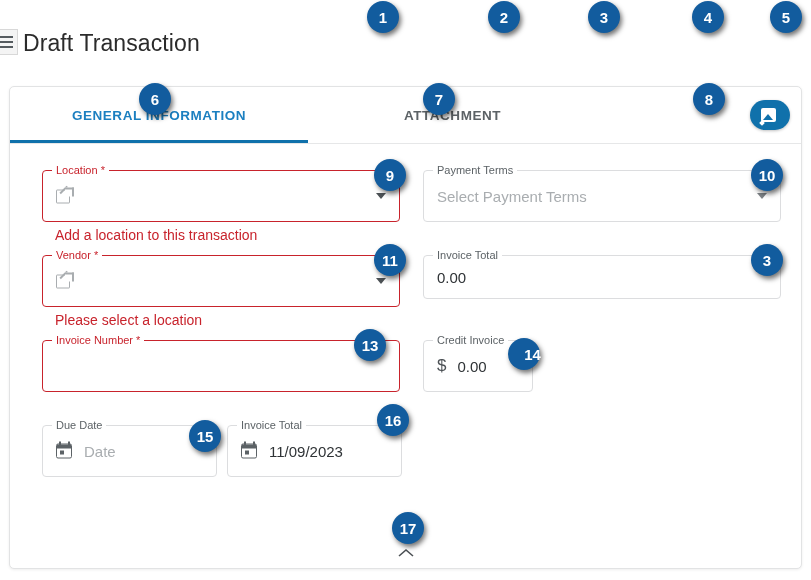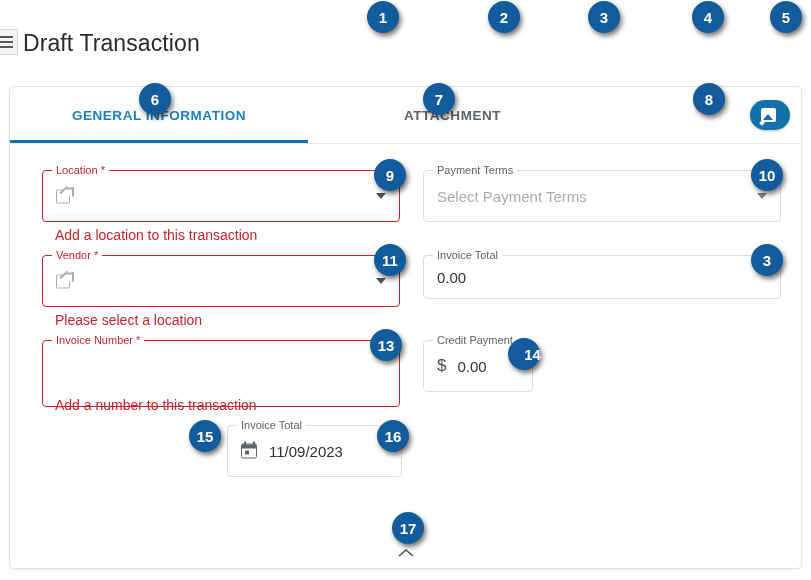--- a/index.html
+++ b/index.html
@@ -390,38 +390,50 @@
         </div>
       </div>
 
       <div class="field" style="left:413px; top:111px; width:358px; height:44px;">
         <div class="fs">
           <span class="legend">Invoice Total</span>
           <span class="fval">0.00</span>
         </div>
       </div>
 
-      <div class="field" style="left:32px; top:196px; width:358px; height:67px;">
+      <div class="field" style="left:32px; top:196px; width:358px; height:52px;">
         <div class="fs err">
           <span class="legend err">Invoice Number *</span>
           <span class="fval"></span>
         </div>
-        <div class="helper" style="top:57px;">Add a number to this transaction</div>
       </div>
 
       <div class="field" style="left:413px; top:196px; width:110px; height:52px;">
         <div class="fs">
-          <span class="legend">Credit Payment</span>
+          <span class="legend">Credit Invoice</span>
           <span class="fval">
             <span class="dollar">$</span>
             <span>0.00</span>
           </span>
         </div>
       </div>
 
+      <div class="field" style="left:32px; top:281px; width:175px; height:52px;">
+        <div class="fs">
+          <span class="legend">Due Date</span>
+          <span class="fval ph">
+            <span class="cal-ico">
+                <i></i>
+                <u></u>
+                <s></s>
+              </span>
+            <span>Date</span>
+          </span>
+        </div>
+      </div>
 
       <div class="field" style="left:217px; top:281px; width:175px; height:52px;">
         <div class="fs">
           <span class="legend">Invoice Total</span>
           <span class="fval">
             <span class="cal-ico">
                 <i></i>
                 <u></u>
                 <s></s>
               </span>
@@ -445,20 +457,20 @@
       <div class="marker" style="left: 588px; top: 1px;">3</div>
       <div class="marker" style="left: 692px; top: 1px;">4</div>
       <div class="marker" style="left: 770px; top: 1px;">5</div>
       <div class="marker" style="left: 139px; top: 83px;">6</div>
       <div class="marker" style="left: 423px; top: 83px;">7</div>
       <div class="marker" style="left: 693px; top: 83px;">8</div>
       <div class="marker" style="left: 374px; top: 159px;">9</div>
       <div class="marker" style="left: 751px; top: 159px;">10</div>
       <div class="marker" style="left: 374px; top: 244px;">11</div>
       <div class="marker" style="left: 751px; top: 244px;">3</div>
-      <div class="marker" style="left: 370px; top: 329px;">13</div>
+      <div class="marker" style="left: 354px; top: 329px;">13</div>
       <div class="marker" style="left: 508px; top: 338px; padding-left: 17px;">14</div>
       <div class="marker" style="left: 189px; top: 420px;">15</div>
-      <div class="marker" style="left: 377px; top: 420px;">16</div>
+      <div class="marker" style="left: 377px; top: 404px;">16</div>
       <div class="marker" style="left: 392px; top: 512px;">17</div>
     </div>
 
 </div>
 
 </body></html>

